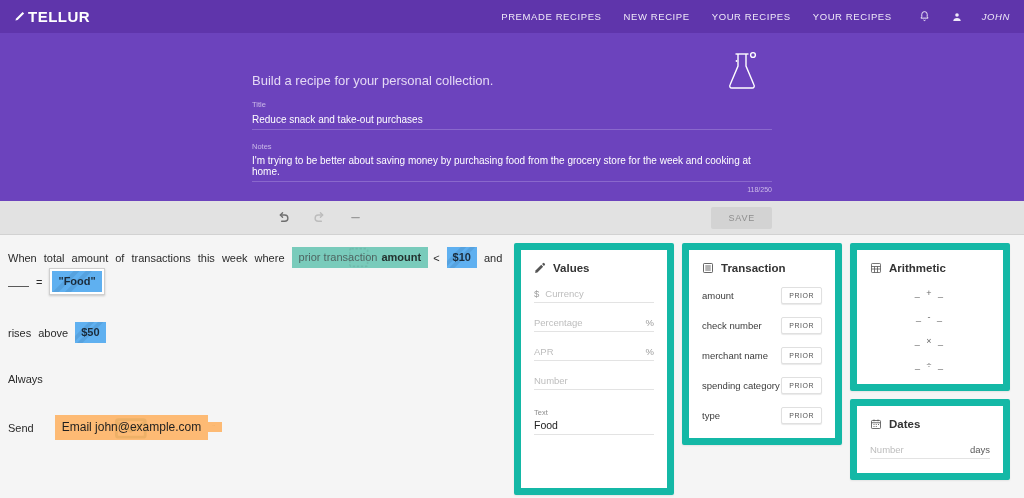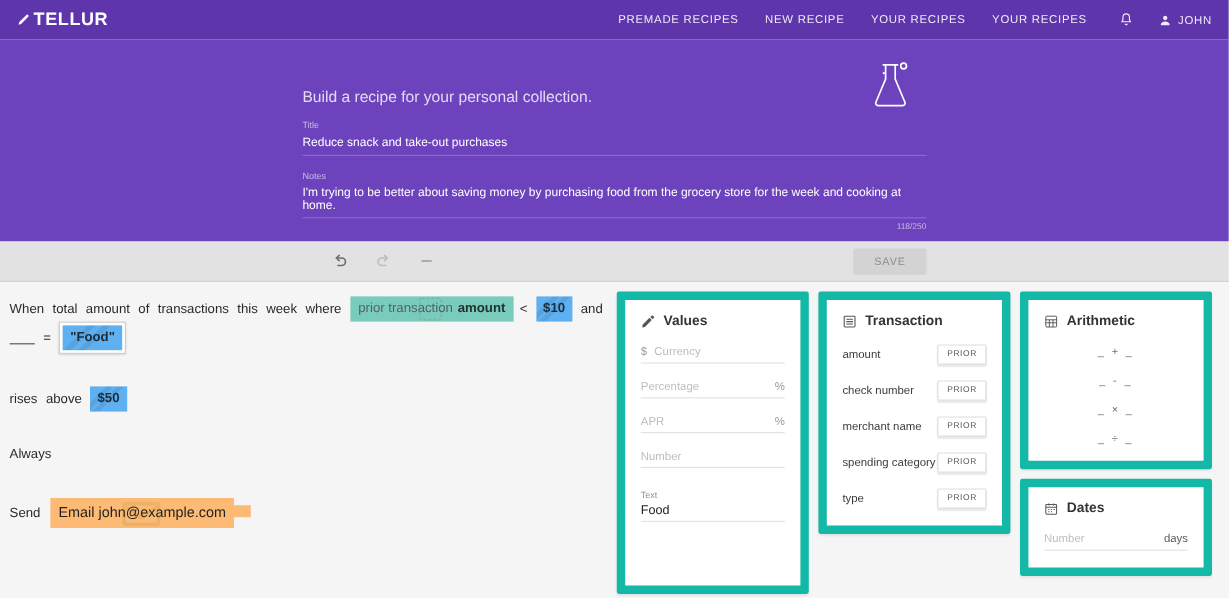--- a/index.html
+++ b/index.html
@@ -18,21 +18,21 @@
   }
   .brand { display: flex; align-items: center; gap: 3px; color: #fff; font-weight: bold;
            font-size: 15px; letter-spacing: .5px; }
   .brand-mark { width: 11px; height: 11px; position: relative; display:inline-block; }
   .brand-mark svg { display:block; }
   .nav-spacer { flex: 1; }
   .nav-links { display: flex; align-items: center; gap: 22px; }
   .nav-link { color: #efe9f8; font-size: 9.5px; letter-spacing: .6px; cursor: pointer; white-space: nowrap; }
   .nav-icons { display: flex; align-items: center; gap: 20px; margin-left: 26px; }
   .nav-icon { color: #efe9f8; display: flex; align-items: center; }
-  .user-chip { display: flex; align-items: flex-end; gap: 5px; color: #efe9f8; font-size: 9.5px; letter-spacing: .6px; cursor: pointer; }
+  .user-chip { display: flex; align-items: flex-start; gap: 19px; color: #efe9f8; font-size: 9.5px; letter-spacing: .6px; cursor: pointer; font-style: italic; }
 
   
   .hero { background: #6c43bd; flex: none; height: 168px; position: relative; }
   .hero-inner { width: 520px; margin: 0 auto; padding-top: 16px; position: relative; }
   .hero-title { color: #ffffff; font-size: 31px; font-weight: 400; letter-spacing: .2px; line-height: 1.15; }
   .hero-sub { color: #e4d9f5; font-size: 13px; margin-top: 24px; font-weight: 400; }
   .flask { position: absolute; right: 10px; top: 16px; }
   .field { margin-top: 13px; }
   .field-label { color: #cbb9e8; font-size: 7.5px; line-height: 1; margin-bottom: 5px; }
   .field-value { color: #ffffff; font-size: 10px; padding-bottom: 4px; border-bottom: 1px solid #8a68cc; }
@@ -56,21 +56,21 @@
 
   
   .workspace { flex: 1; display: flex; background: #f5f5f5; min-height: 0; }
 
   .canvas { flex: 1; position: relative; padding: 12px 0 0 8px; }
   .rule-line { display: flex; align-items: center; flex-wrap: wrap; margin-bottom: 27px;
                font-size: 11px; color: #2a2a2a; }
   .rule-line.l2 { margin-bottom: 30px; }
   .rule-line.l3 { margin-bottom: 30px; }
   .w { margin-right: 7px; white-space: nowrap; }
-  .w.tight { margin-right: 8px; }
+  .w.tight { margin-right: 21px; }
 
   .chip { position: relative; display: inline-flex; align-items: center; white-space: nowrap;
           font-size: 11px; overflow: hidden; cursor: pointer; }
   .chip .wm { position: absolute; inset: 0; pointer-events: none; opacity: .10; }
 
   .chip-teal { background: #79cbbb; color: #3f4b49; padding: 4px 7px 5px; margin-right: 5px; justify-content: center; }
   .chip-teal .lead { color: #4f6562; margin-right: 4px; }
   .chip-teal .bold { font-weight: bold; color: #23312f; }
 
   .chip-blue { background: #5fb0f0; color: #1b2b3a; padding: 4px 6px 5px; font-weight: 700; }

